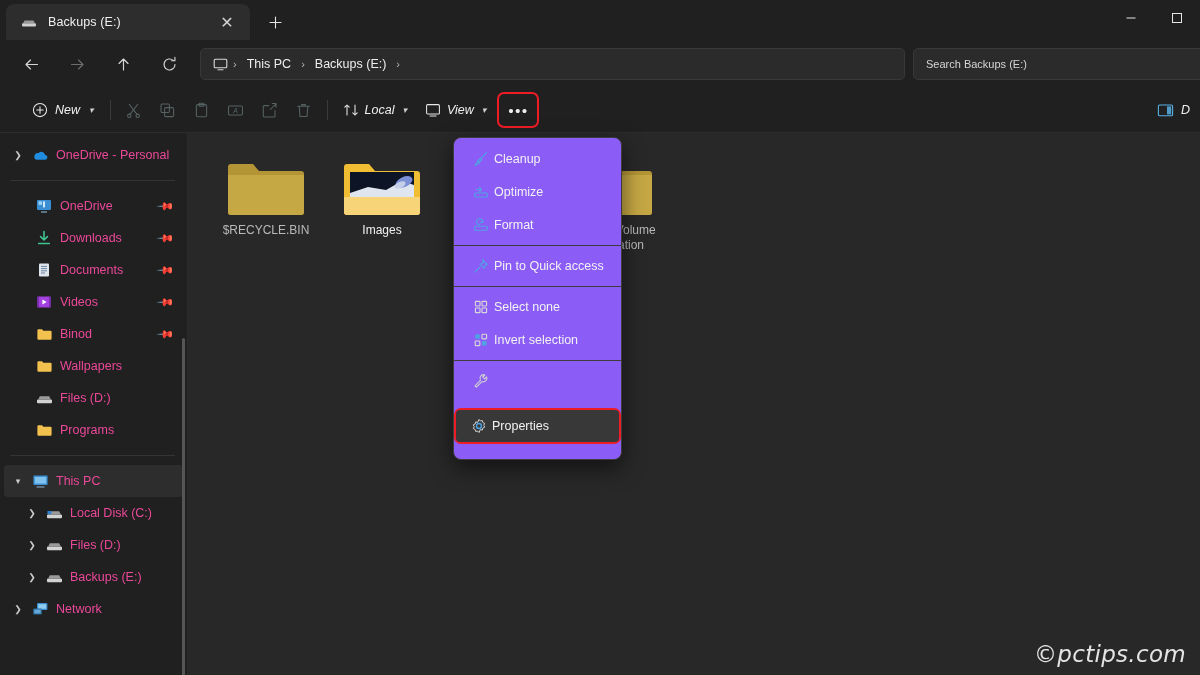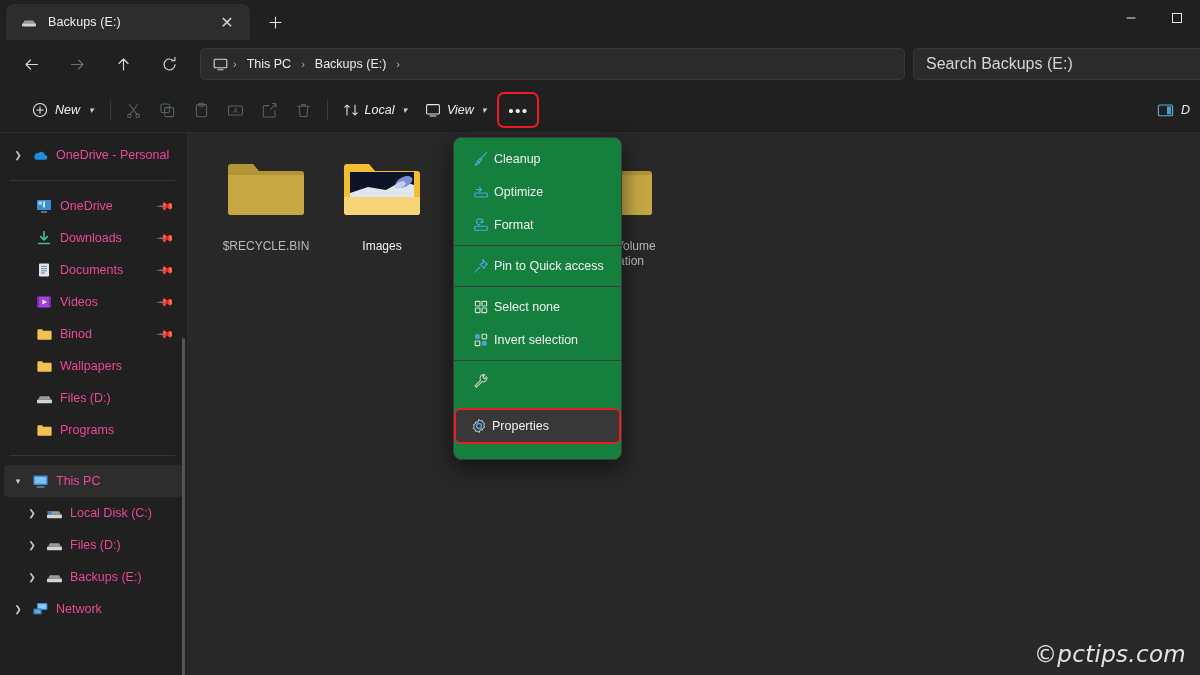--- a/index.html
+++ b/index.html
@@ -45,21 +45,21 @@
     background: #2b2b2b; border: 1px solid #383838; border-radius: 5px;
     display: flex; align-items: center; padding: 0 8px; max-width: 705px;
   }
   .crumb-ico { width:22px; height:22px; display:flex; align-items:center; justify-content:center; color:#d8d8d8; }
   .crumb { font-size: 12.5px; color:#ededed; padding: 0 8px; }
   .crumb-sep { color:#b5b5b5; font-size: 11px; padding: 0 2px; }
   .searchbox {
     width: 300px; height: 32px; background: #2b2b2b; border:1px solid #383838;
     border-radius: 5px; display:flex; align-items:center; padding: 0 12px; margin-right: -80px;
   }
-  .searchbox span { font-size: 16px; color: #d5d5d5; }
+  .searchbox span { font-size: 11px; color: #d5d5d5; }
 
   
   .toolbar {
     height: 45px; background:#202020; display:flex; align-items:center;
     padding-left: 22px; border-bottom: 1px solid #2c2c2c; position: relative; font-style: italic;
   }
   .tb-new { display:flex; align-items:center; height:32px; padding: 0 10px; border-radius:5px; gap:7px; }
   .tb-new .lbl { font-size:12.5px; color:#f2f2f2; }
   .tb-ico { width:34px; height:32px; display:flex; align-items:center; justify-content:center; border-radius:5px; color:#5e6b6b; }
   .tb-sep { width:1px; height:20px; background:#3a3a3a; margin: 0 6px; }
@@ -88,27 +88,27 @@
   .nav-ico { width: 24px; min-width:24px; display:flex; align-items:center; justify-content:center; }
   .nav-lbl { font-size: 12.5px; color:#ec4899; margin-left: 4px; white-space:nowrap;text-align:center; }
   .pin { position:absolute; right: 10px; color:#8d8d8d; font-size:11px; transform: rotate(45deg); }
   .nav-divider { height:1px; background:#343434; margin: 9px 12px 9px 10px; }
   .sb-scroll { position:absolute; right:2px; top:205px; width:3px; height:405px; background:#555; border-radius:2px; }
 
   .content { flex:1; background:#282828; position:relative; padding: 18px 0 0 20px; }
   .grid { display:flex; flex-wrap:wrap; gap: 0; }
   .cell { width: 116px; padding: 6px 4px 8px; display:flex; flex-direction:column; align-items:center; border-radius:4px; }
   .folder-wrap { width: 80px; height: 62px; position: relative; }
-  .fname { margin-top: 20px; font-size: 12px; color:#f0f0f0; text-align:center; line-height: 15px; max-width: 108px; }
+  .fname { margin-top: 4px; font-size: 12px; color:#f0f0f0; text-align:center; line-height: 15px; max-width: 108px; }
   .fname.dim { color:#b9b9b9; }
 
   
   .menu {
     position:absolute; left: 453px; top: 137px; width: 169px;
-    background: #15803d; border: 1px solid #3d3d3d; border-radius: 8px;
+    background: #8b5cf6; border: 1px solid #3d3d3d; border-radius: 8px;
     padding: 4px 0; box-shadow: 0 8px 22px rgba(0,0,0,.55); z-index: 40;
   }
   .mi { height: 32px; display:flex; align-items:center; padding: 0 8px 0 10px; margin: 1px 4px; border-radius:4px; position:relative; }
   .mi.hover { background: #383838; }
   .mi-ico { width: 26px; min-width:26px; display:flex; align-items:center; justify-content:center; color:#4fa3e3; }
   .mi-lbl { font-size: 12.5px; color:#f2f2f2; }
   .mi-sep { height:1px; background:#3d3d3d; margin: 4px 0; }
   .mi-redbox { outline: 2px solid #ee1c25; outline-offset: 0px; border-radius: 5px; }
 
   .watermark {

